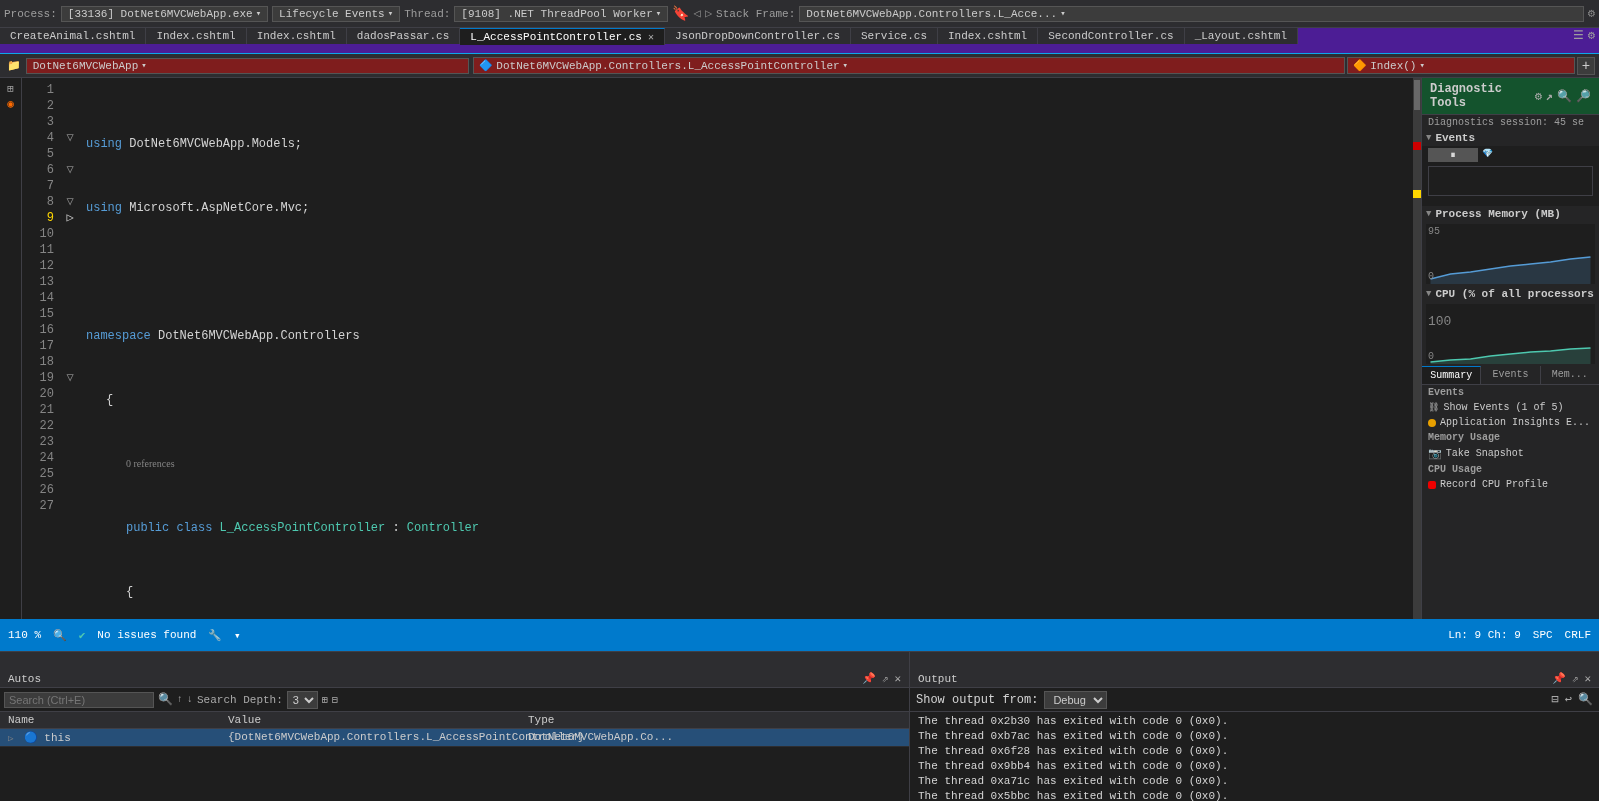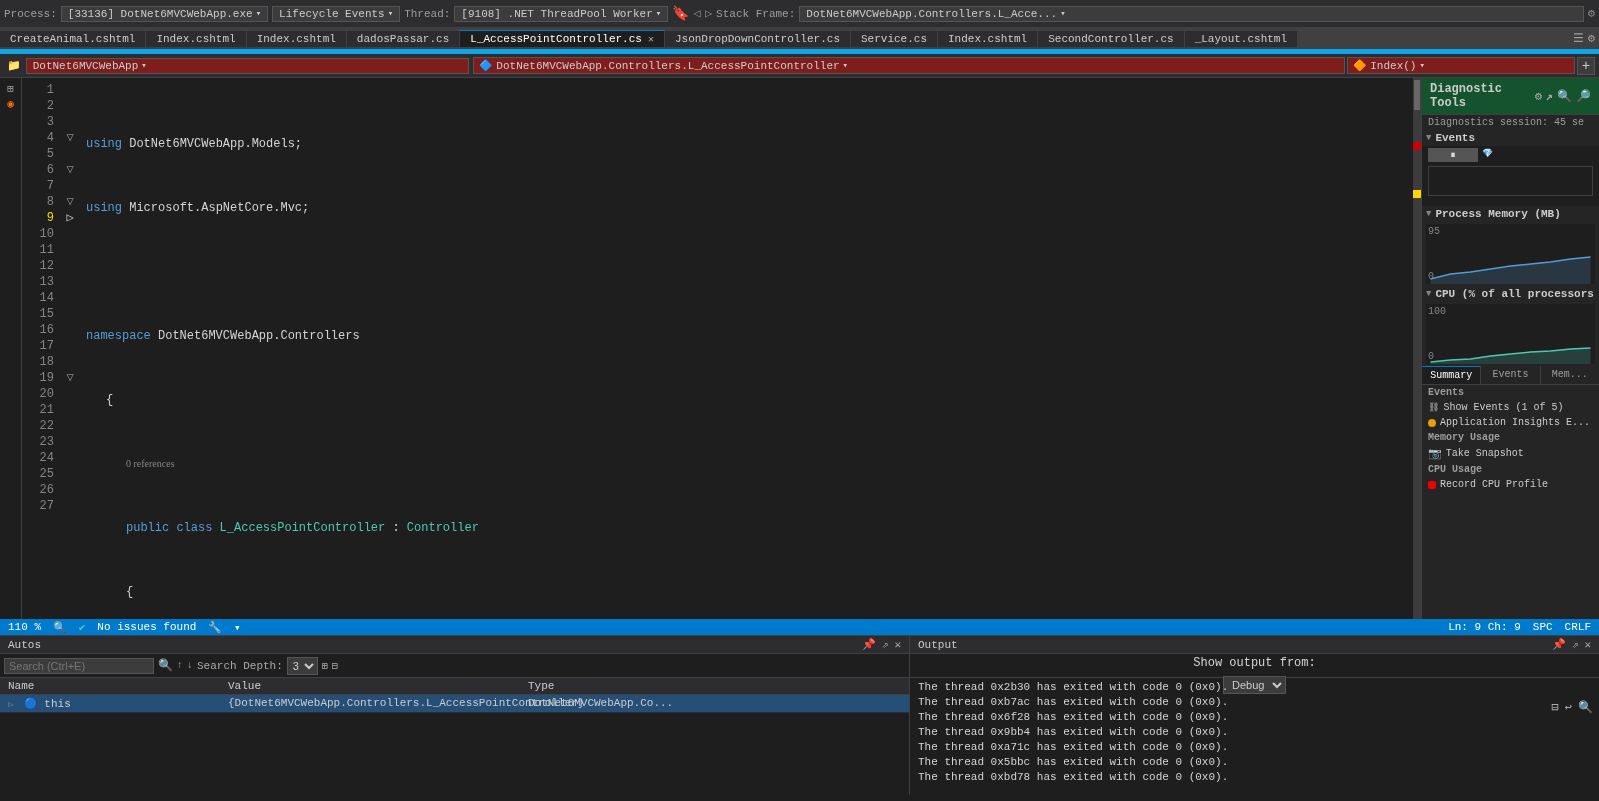--- a/index.html
+++ b/index.html
@@ -26,25 +26,25 @@
       font-size: 11px;
       display: flex;
       align-items: center;
       gap: 3px;
       cursor: pointer;
     }
     .toolbar-arrow { font-size: 9px; }
 
     
     .tabs-row {
-      background: #404040;
-      display: flex;
-      align-items: center;
+      background: #4c1d95;
+      display: flex;
+      align-items: flex-start;
       height: 26px;
-      border-bottom: 5px solid #0ea5e9;
+      border-bottom: 1px solid #0ea5e9;
       overflow-x: auto;
     }
     .tab {
       padding: 2px 10px;
       font-size: 11px;
       color: #cccccc;
       border-right: 1px solid #3f3f46;
       display: flex;
       align-items: center;
       gap: 4px;
@@ -196,21 +196,21 @@
       color: #9d9d9d;
       font-weight: bold;
     }
     .dot-yellow { width: 8px; height: 8px; background: #e8a000; border-radius: 50%; display: inline-block; }
     .dot-red { width: 8px; height: 8px; background: #e00; border-radius: 2px; display: inline-block; }
     .camera-icon { font-size: 11px; }
 
     
     .status-bar {
       background: #007acc;
-      height: 16px;
+      height: 32px;
       display: flex;
       align-items: center;
       padding: 0 8px;
       gap: 12px;
       font-size: 11px;
       color: #ffffff;
     }
     .check-green { color: #4ec9b0; }
 
     
@@ -231,24 +231,24 @@
       background: #1e1e1e;
       display: flex;
       flex-direction: column;
     }
     .panel-title-bar {
       background: #2d2d30;
       padding: 2px 8px;
       font-size: 11px;
       color: #cccccc;
       display: flex;
-      align-items: center;
+      align-items: flex-end;
       justify-content: space-between;
       border-bottom: 1px solid #3f3f46;
-      height: 18px;
+      height: 36px;
     }
     .panel-toolbar {
       display: flex;
       align-items: center;
       padding: 2px 4px;
       gap: 4px;
       border-bottom: 1px solid #3f3f46;
       height: 24px;
     }
     .search-input {
@@ -280,21 +280,20 @@
     .expand-arrow { color: #858585; font-size: 9px; }
 
     
     .output-toolbar {
       display: flex;
       align-items: center;
       padding: 2px 6px;
       gap: 6px;
       border-bottom: 1px solid #3f3f46;
       height: 24px;
-      flex-direction: column;
     }
     .output-select {
       background: #3c3c3c;
       border: 1px solid #555;
       color: #cccccc;
       font-size: 11px;
       padding: 1px 4px;
     }
     .output-content {
       flex: 1;
@@ -567,21 +566,21 @@
         <polyline points="0,55 20,50 40,48 60,45 80,42 100,40 120,38 140,35 160,33" fill="none" stroke="#569cd6" stroke-width="1.5"></polyline>
         <polygon points="0,60 0,55 20,50 40,48 60,45 80,42 100,40 120,38 140,35 160,33 160,60" fill="rgba(86,156,214,0.2)"></polygon>
       </svg>
     </div>
 
     <div class="section-header">
       <span class="arrow">▼</span>
       <span>CPU (% of all processors</span>
     </div>
     <div style="position:relative; height:60px; background:#1e1e1e; margin:2px 4px;">
-      <span style="position:absolute; top:2px; left:2px; color:#858585; font-size:10px;">100</span>
+      <span style="position:absolute; top:10px; left:2px; color:#858585; font-size:13px;">100</span>
       <span style="position:absolute; bottom:2px; left:2px; color:#858585; font-size:10px;">0</span>
       <svg width="100%" height="100%" viewBox="0 0 160 60">
         <polyline points="0,58 20,56 40,55 60,52 80,50 100,48 120,47 140,45 160,44" fill="none" stroke="#4ec9b0" stroke-width="1.5"></polyline>
         <polygon points="0,60 0,58 20,56 40,55 60,52 80,50 100,48 120,47 140,45 160,44 160,60" fill="rgba(78,201,176,0.2)"></polygon>
       </svg>
     </div>
 
     <div class="diag-tabs-row">
       <div class="diag-tab active">Summary</div>
       <div class="diag-tab">Events</div>

